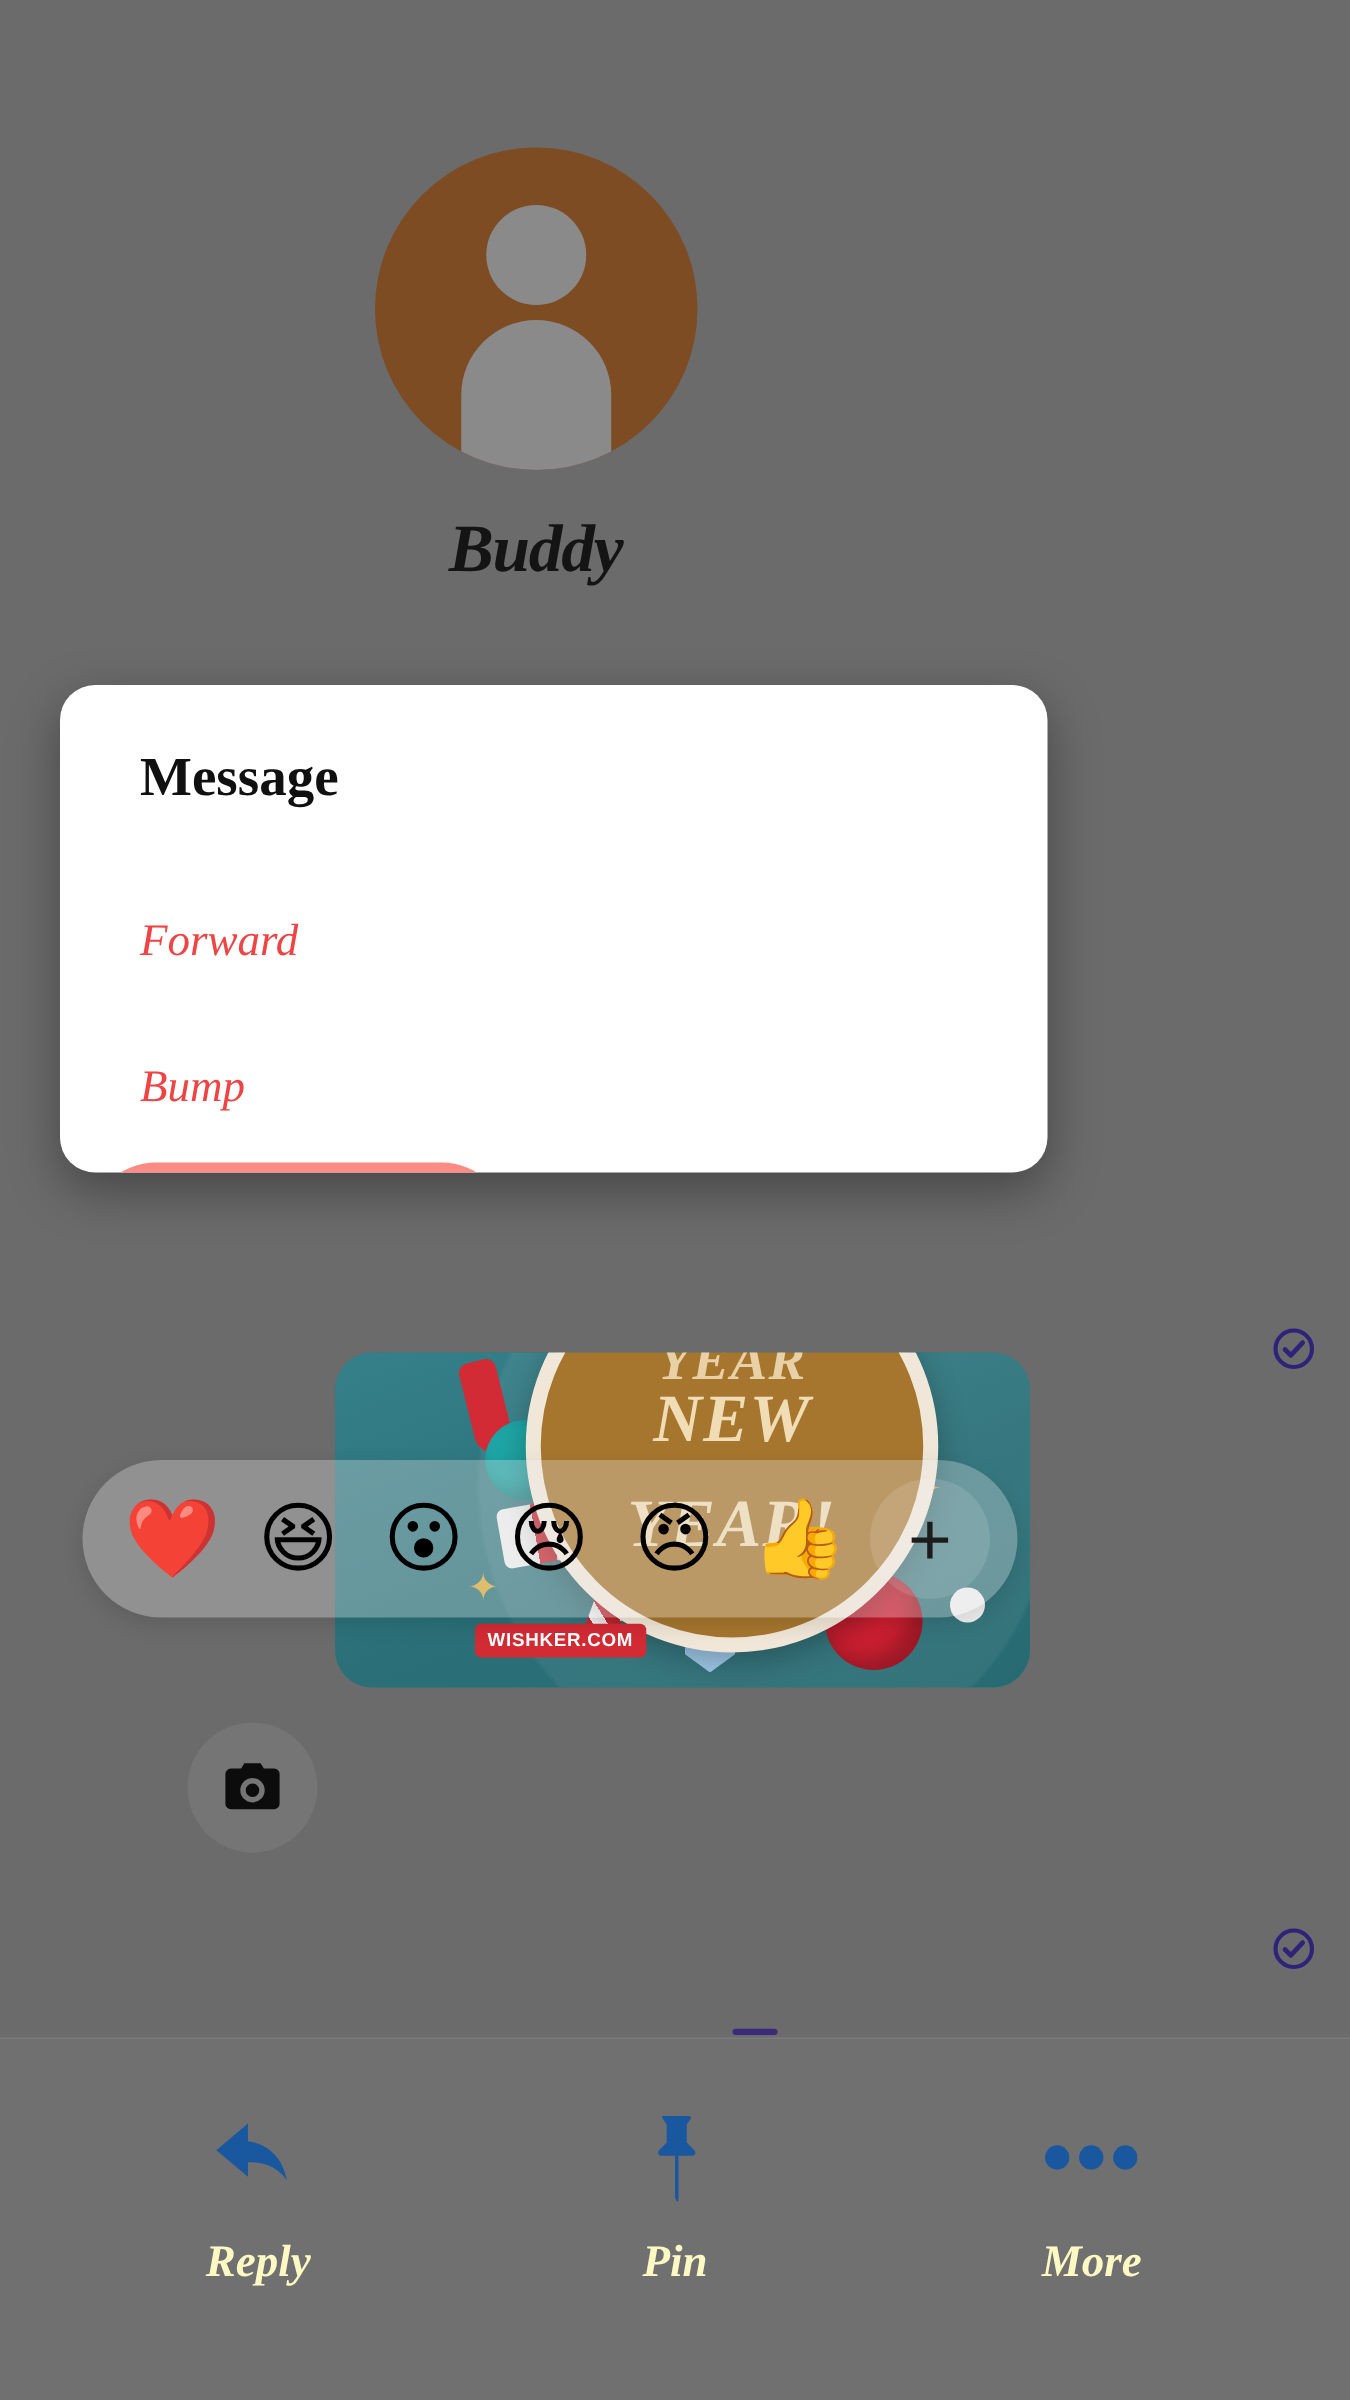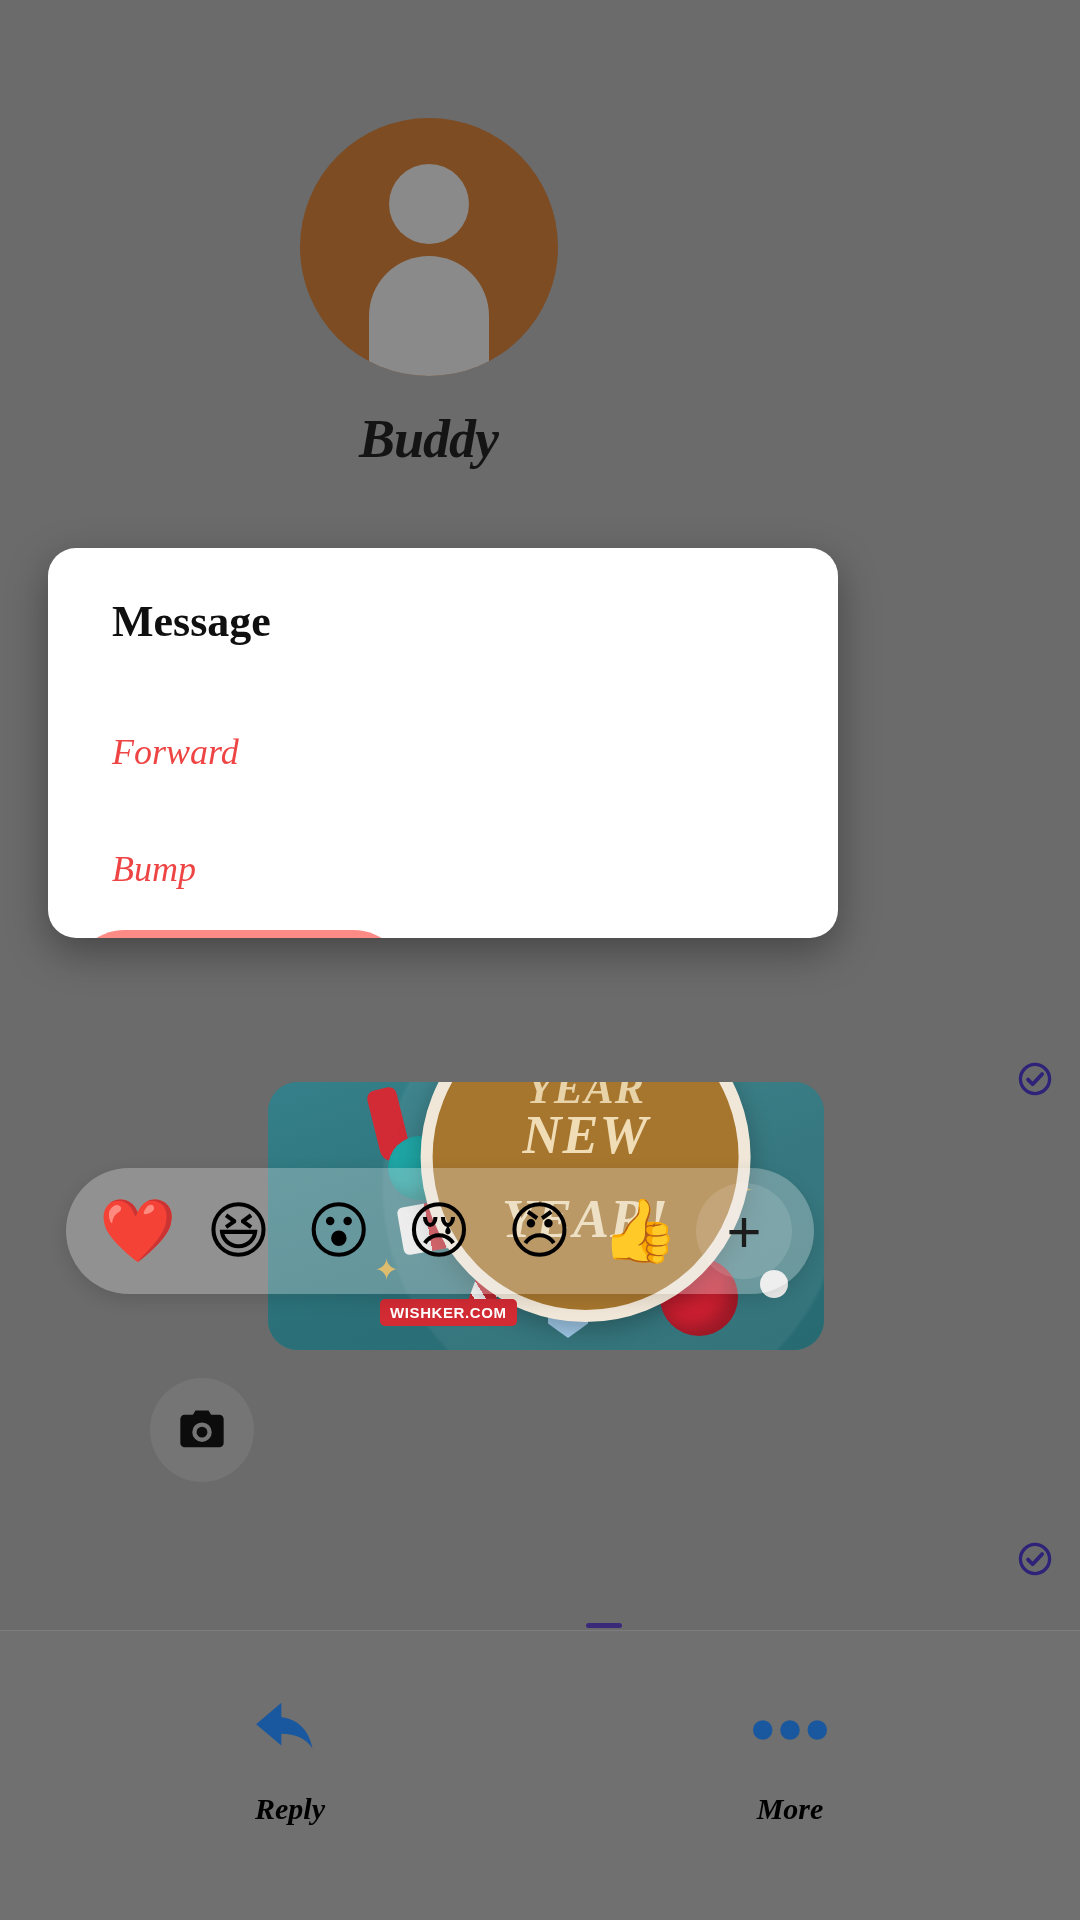--- a/index.html
+++ b/index.html
@@ -154,21 +154,21 @@
     display:flex; align-items:center; justify-content:space-around;
     padding:0 40px 34px 40px;
   }
   .action-item {
     display:flex; flex-direction:column; align-items:center; gap:24px;
     width:220px;
   }
   .action-icon { height:76px; display:flex; align-items:center; justify-content:center; }
   .action-icon svg { fill:#19589f; }
   .action-label {
-    font-size:30px; font-style:italic; font-weight:bold; color:#000000;text-align:center;
+    font-size:36px; font-style:italic; font-weight:bold; color:#fef9c3;text-align:center;
   }
 
   
   #message-dialog {
     position:absolute; left:48px; top:548px;
     width:790px; height:390px;
     background:#fff; border-radius:28px;
     box-shadow:0 14px 40px rgba(0,0,0,0.35);
     overflow:hidden;
   }
@@ -263,20 +263,28 @@
     <div class="action-item">
       <div class="action-icon">
         <svg width="74" height="62" viewBox="0 0 24 20">
           <path d="M9.2 1.2 1 8.1l8.2 6.9v-3.8c4.6 0 7.8 1.5 10.1 4.7-.9-4.6-3.7-9.2-10.1-10.1V1.2z"></path>
         </svg>
       </div>
       <div class="action-label">Reply</div>
     </div>
 
 
+    <div class="action-item">
+      <div class="action-icon">
+        <svg width="52" height="72" viewBox="0 0 18 26">
+          <path d="M5 1h8c.5 0 .8.5.5.9l-1.1 1.6v5.2l2.2 2.2c.6.6.2 1.6-.6 1.6h-4v12.9c0 .3-.5.4-.6.1l-.4-1V12.5H5c-.8 0-1.2-1-.6-1.6l2.2-2.2V3.5L5.5 1.9C5.2 1.5 5.5 1 5 1z"></path>
+        </svg>
+      </div>
+      <div class="action-label">Pin</div>
+    </div>
 
     <div class="action-item">
       <div class="action-icon">
         <svg width="74" height="24" viewBox="0 0 38 12">
           <circle cx="5" cy="6" r="5"></circle>
             <circle cx="19" cy="6" r="5"></circle>
             <circle cx="33" cy="6" r="5"></circle>
         </svg>
       </div>
       <div class="action-label">More</div>

